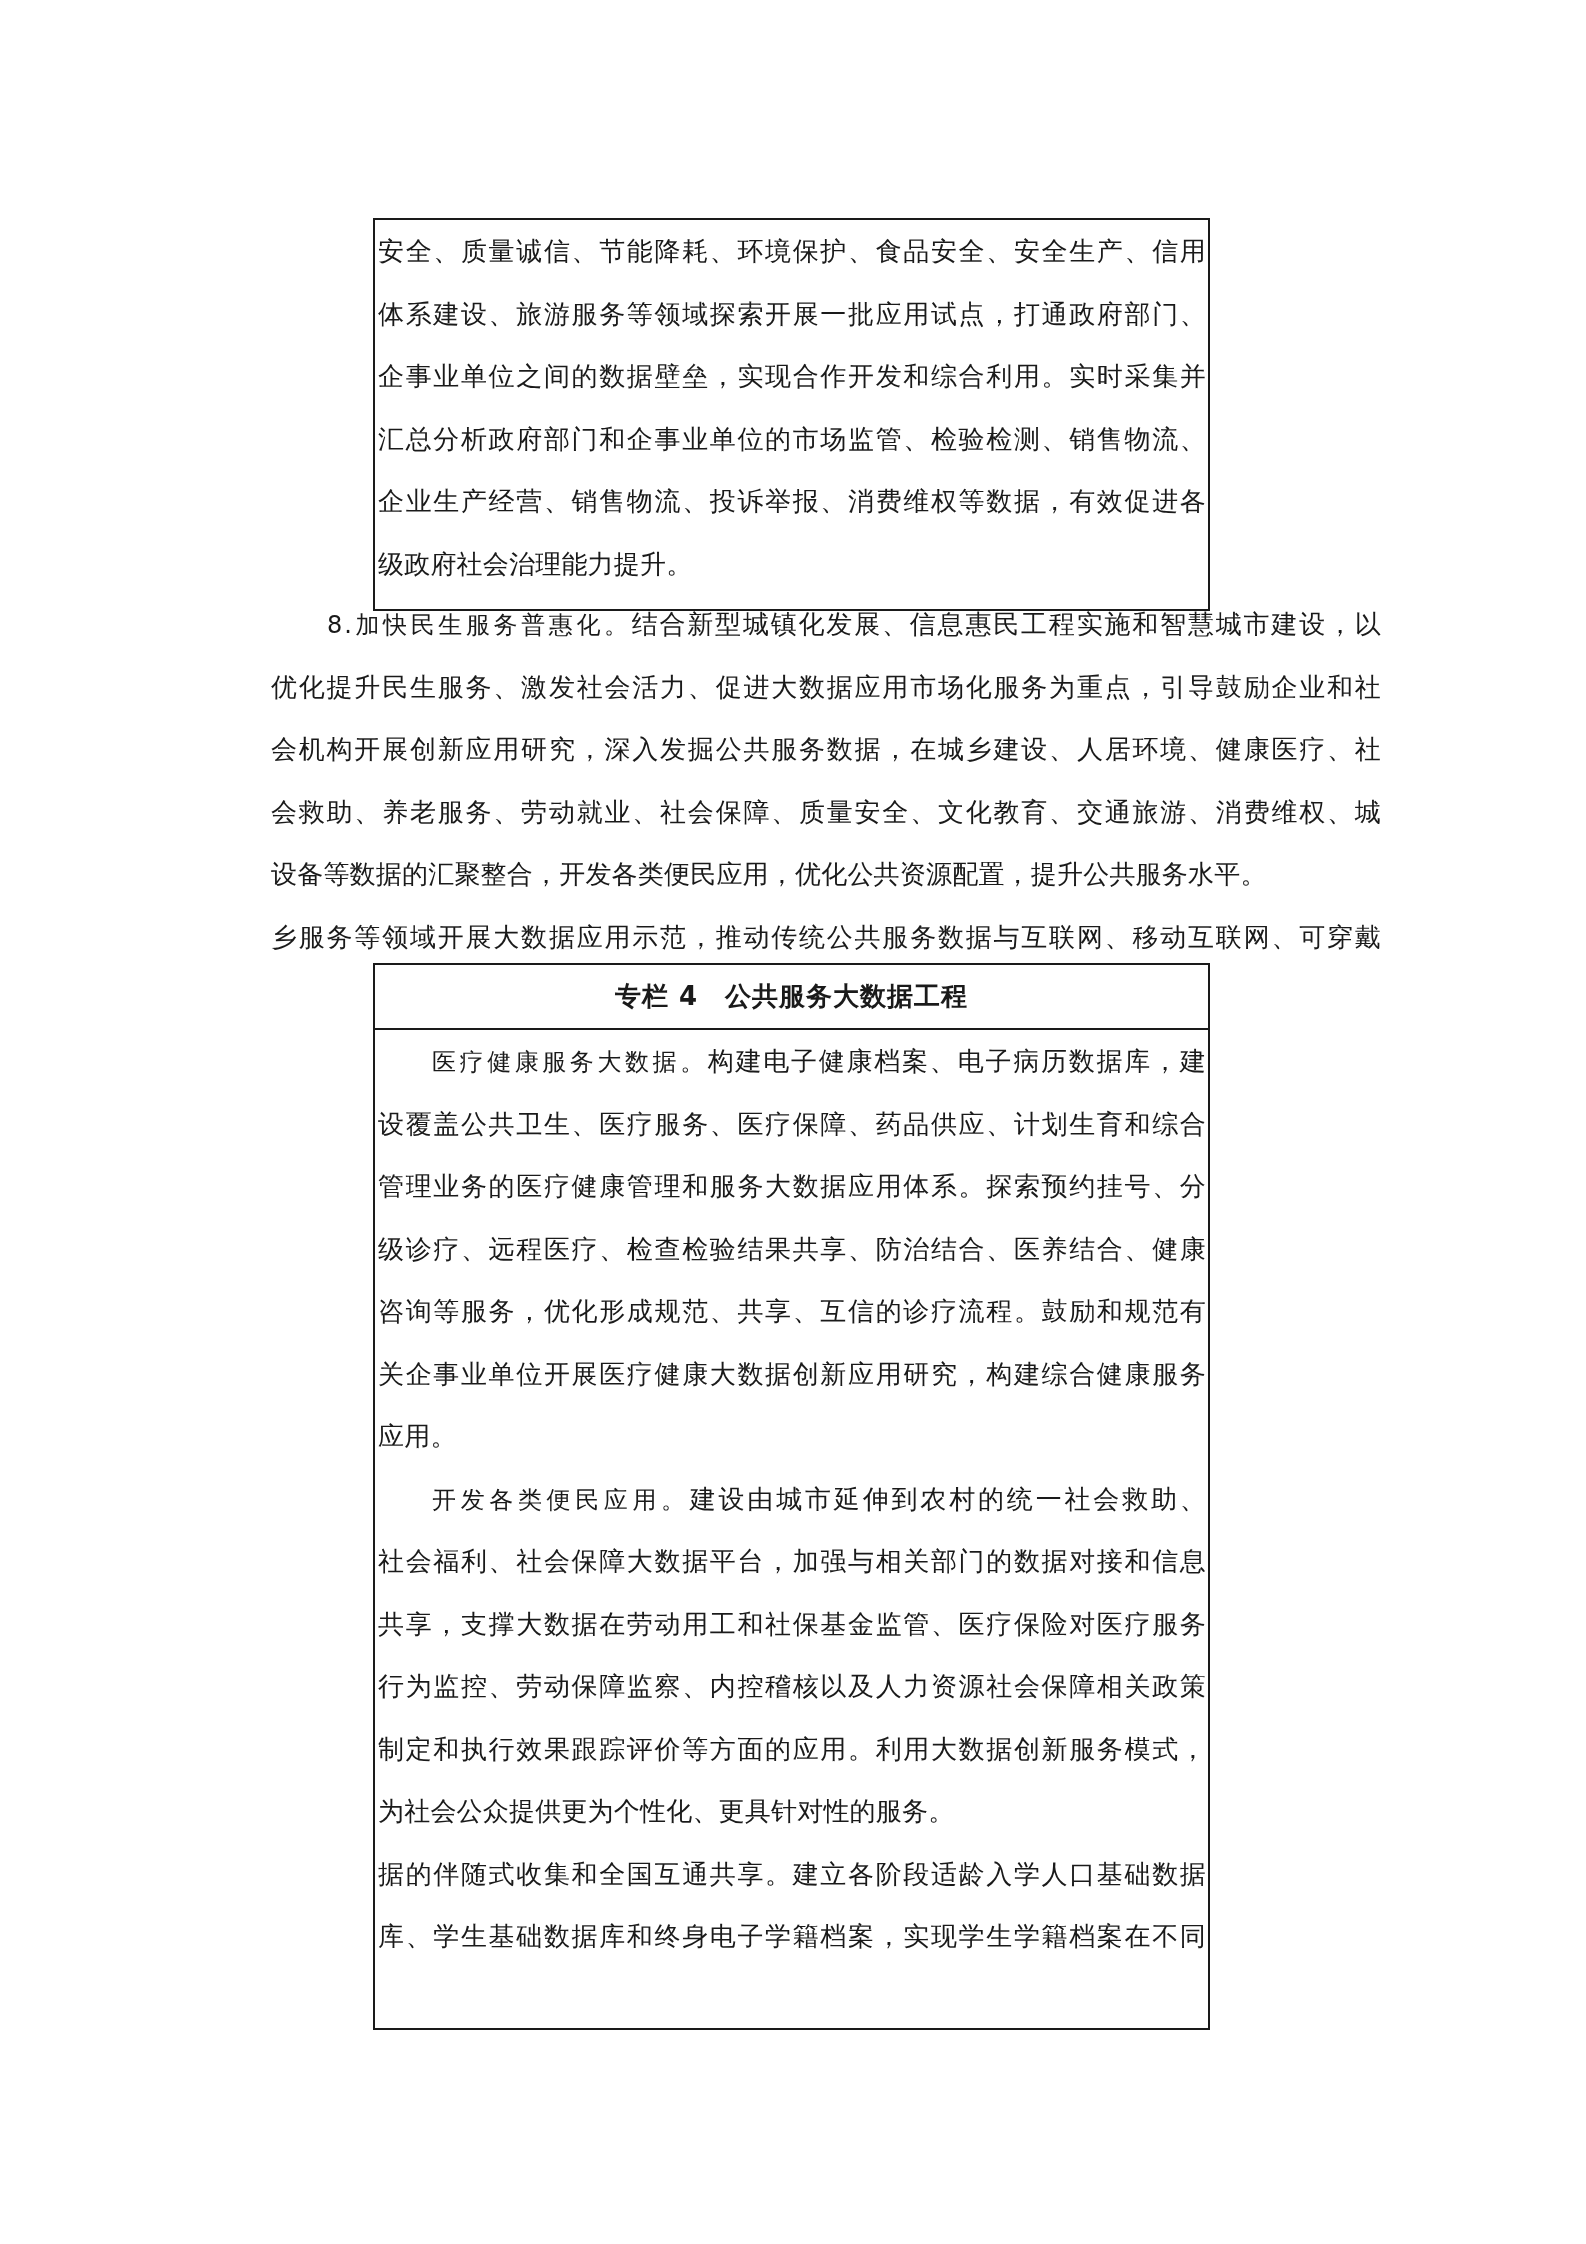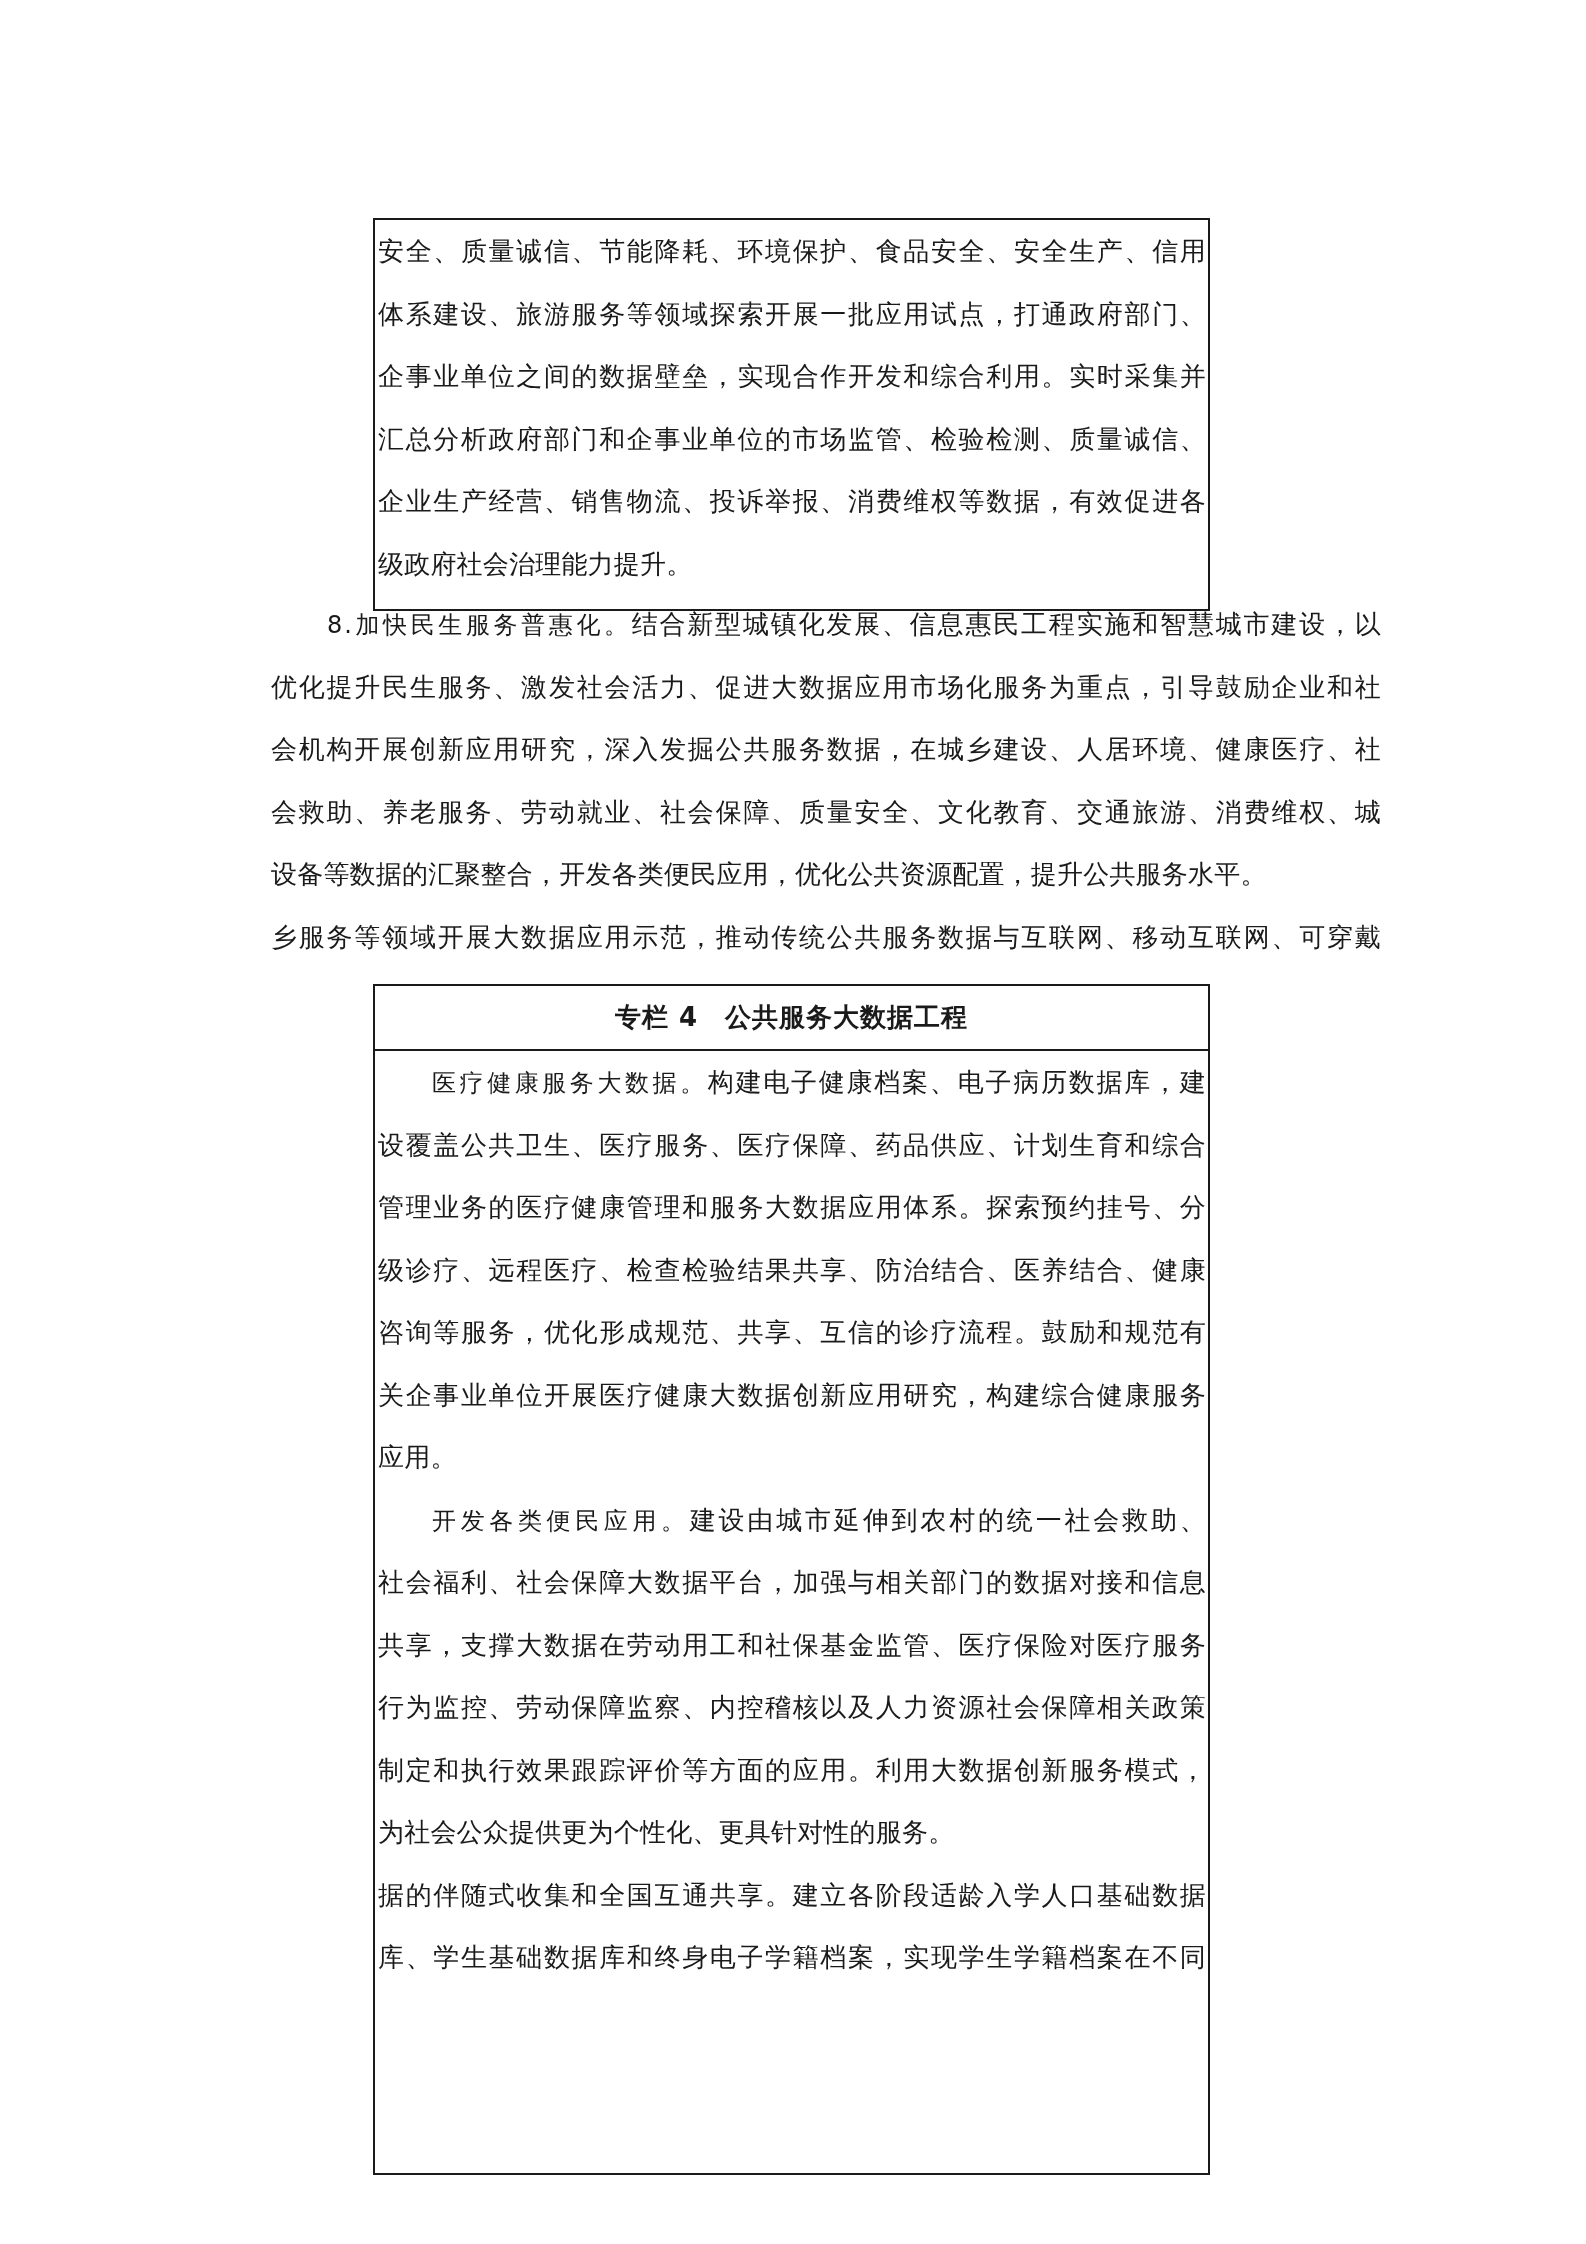--- a/index.html
+++ b/index.html
@@ -9,21 +9,21 @@
       color: #1a1a1a;
     }
     .box {
       position: absolute;
       left: 373px; width: 837px;
       border: 2px solid #1a1a1a;
       box-sizing: border-box;
       margin-top: 26px;
     }
     .box1 { top: 192px; height: 393px; }
-    .box2 { top: 958px; height: 1191px; }
+    .box2 { top: 937px; height: 1067px; }
     .line {
       font-size: 26px;
       line-height: 62.5px;
       height: 62.5px;
       white-space: nowrap;
       overflow: hidden;
       text-align: justify;
       text-align-last: justify;
       padding: 0 2px 0 3px;
       letter-spacing: 0.2px;
@@ -51,21 +51,21 @@
     .para .indent { padding-left: 56px; }
   </style>
 </head>
 <body>
 
 <div class="box box1">
   <div class="lines">
     <div class="line">安全、质量诚信、节能降耗、环境保护、食品安全、安全生产、信用</div>
     <div class="line">体系建设、旅游服务等领域探索开展一批应用试点，打通政府部门、</div>
     <div class="line">企事业单位之间的数据壁垒，实现合作开发和综合利用。实时采集并</div>
-    <div class="line">汇总分析政府部门和企事业单位的市场监管、检验检测、质量诚信、</div>
+    <div class="line">汇总分析政府部门和企事业单位的市场监管、检验检测、销售物流、</div>
     <div class="line">企业生产经营、销售物流、投诉举报、消费维权等数据，有效促进各</div>
     <div class="line last">级政府社会治理能力提升。</div>
   </div>
 </div>
 
 <div class="para" style="top: 593px; margin-left: 31px;">
   <div class="line indent">
     <span class="lead">8.加快民生服务普惠化。</span><span>结合新型城镇化发展、信息惠民工程实施和智慧城市建设，以</span>
   </div>
   <div class="line">优化提升民生服务、激发社会活力、促进大数据应用市场化服务为重点，引导鼓励企业和社</div>

